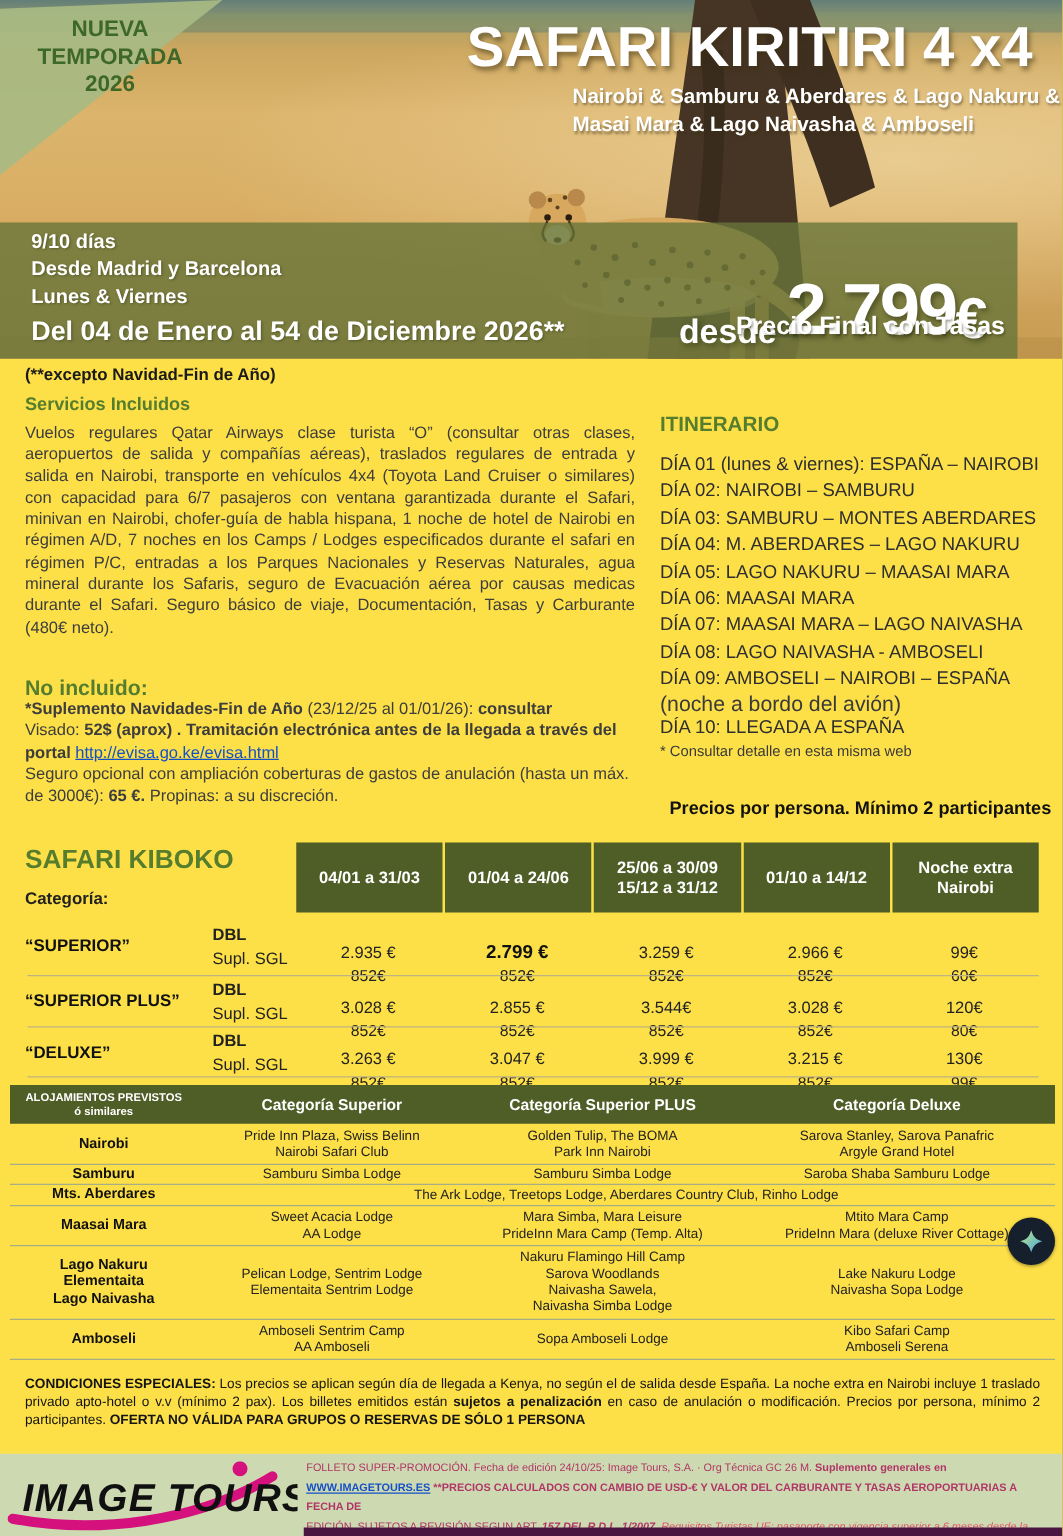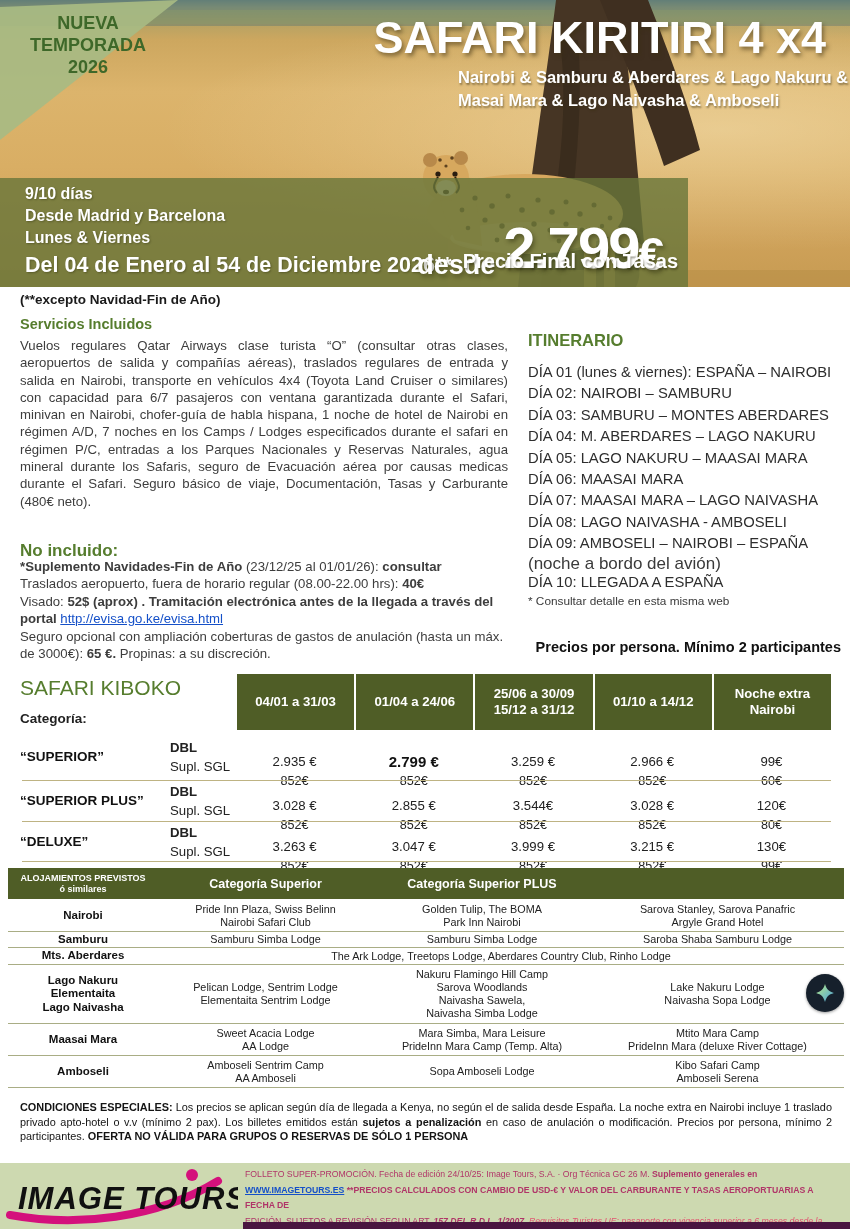--- a/index.html
+++ b/index.html
@@ -1,17 +1,17 @@
 <!DOCTYPE html>
 <html><head>
 <meta charset="utf-8">
 <style>
   * { margin:0; padding:0; box-sizing:border-box; }
   body { background:#888; font-family:"Liberation Sans", sans-serif; }
-  .page { position:relative; width:850px; height:1229px; background:#ffffff; margin:0 auto; overflow:hidden; }
+  .page { position:relative; width:850px; height:1229px; background:#fde047; margin:0 auto; overflow:hidden; }
 
   
   .hero { position:absolute; left:0; top:0; width:850px; height:287px; overflow:hidden;
     background:
       radial-gradient(ellipse at 85% 45%, rgba(255,243,205,.40), rgba(255,243,205,0) 55%),
       linear-gradient(180deg,#66837d 0%, #8b9878 2.5%, #b2a164 7%, #cda75f 14%, #dcb46c 32%, #d9ae64 58%, #cfa25a 82%, #c79b52 100%);
   }
   .hero-art { position:absolute; left:0; top:0; }
   .badge { position:absolute; left:0; top:0; width:225px; height:150px;
     background:rgba(168,186,131,.93);
@@ -20,21 +20,21 @@
     color:#3e6829; font-weight:bold; }
   .badge-text .l1 { font-size:18px; line-height:22px; }
   .badge-text .l2 { font-size:18px; line-height:22px; }
   .badge-text .l3 { font-size:18px; line-height:22px; }
   .hero-title { position:absolute; top:12px; right:24px; width:560px; text-align:right;
     color:#fff; font-weight:bold; font-size:45px; letter-spacing:0px;
     text-shadow:2px 3px 4px rgba(60,48,18,.55); white-space:nowrap; }
   .hero-sub { position:absolute; left:458px; top:66px; color:#fff; font-weight:bold;
     font-size:16.5px; line-height:23px; text-shadow:1px 2px 2px rgba(60,48,18,.5); }
 
-  .band { position:absolute; left:0; top:178px; width:688px; height:109px;
+  .band { position:absolute; left:0; top:178px; width:814px; height:109px;
     background:rgba(104,117,57,.80); }
   .band-left { position:absolute; left:25px; top:5px; color:#fff;
     text-shadow:1px 1px 2px rgba(40,40,10,.4); }
   .band-left .s { font-size:16px; font-weight:bold; line-height:22px; }
   .band-left .big { font-size:21.5px; font-weight:bold; line-height:28px; margin-top:2px; white-space:nowrap; }
   .band-price { position:absolute; right:24px; top:-4px; display:flex; align-items:flex-end;
     color:#fff; text-shadow:2px 3px 4px rgba(40,40,10,.45); }
   .band-price .desde { font-size:27px; font-weight:bold; margin-right:8px; }
   .band-price .num { font-size:58px; font-weight:bold; letter-spacing:-2px;margin-top:40px; }
   .band-price .eur { font-size:46px; font-weight:bold; }
@@ -52,21 +52,21 @@
 
   
   .itin-title { position:absolute; left:528px; top:331px; font-size:16.5px; font-weight:bold; color:#567d2e; }
   .itin { position:absolute; left:528px; top:362px; width:320px; color:#2e2e2e;
     font-size:14.8px; line-height:21.4px; }
   .itin .small { font-size:17px; line-height:17px; color:#3a3a3a; }
   .itin .tiny { font-size:11.8px; line-height:17px; color:#3a3a3a; }
   .prices-note { position:absolute; right:9px; top:639px; font-size:14.5px; font-weight:bold; color:#111; }
 
   
-  .ptitle { position:absolute; left:20px; top:676px; font-size:21px; font-weight:normal; color:#567d2e; }
+  .ptitle { position:absolute; left:20px; top:676px; font-size:21px; font-weight:bold; color:#567d2e; }
   .pcat { position:absolute; left:20px; top:711px; font-size:13.5px; font-weight:bold; color:#222; }
   .phead { position:absolute; left:237px; top:674px; width:594px; height:56px; display:flex; gap:2px; }
   .phead .hcell { flex:1; background:#4f5d26; color:#fff; font-weight:bold; font-size:13.2px;
     line-height:16px; display:flex; align-items:center; justify-content:center; text-align:center;
     white-space:pre-line; }
   .cat { position:absolute; left:20px; width:811px; display:grid;
     grid-template-columns:150px 65px repeat(5, 1fr); grid-template-rows:20px 19px; align-items:center; }
   .cat .clabel { grid-row:1 / 3; font-size:13.5px; font-weight:bold; color:#111; }
   .cat .sub { font-size:13.2px; color:#222; }
   .cat .sub.b { font-weight:bold; }
@@ -208,21 +208,20 @@
       <div class="band-note">Precio Final con Tasas</div>
     </div>
   </div>
 
   <div class="except">(**excepto Navidad-Fin de Año)</div>
   <div class="svc-title">Servicios Incluidos</div>
   <div class="svc-text">Vuelos regulares Qatar Airways clase turista “O” (consultar otras clases, aeropuertos de salida y compañías aéreas), traslados regulares de entrada y salida en Nairobi, transporte en vehículos 4x4 (Toyota Land Cruiser o similares) con capacidad para 6/7 pasajeros con ventana garantizada durante el Safari, minivan en Nairobi, chofer-guía de habla hispana, 1 noche de hotel de Nairobi en régimen A/D, 7 noches en los Camps / Lodges especificados durante el safari en régimen P/C, entradas a los Parques Nacionales y Reservas Naturales, agua mineral durante los Safaris, seguro de Evacuación aérea por causas medicas durante el Safari. Seguro básico de viaje, Documentación, Tasas y Carburante  (480€ neto).</div>
   <div class="ninc-title">No incluido:</div>
   <div class="ninc">
     <p class="rich"><span class="b">*Suplemento Navidades-Fin de Año </span><span>(23/12/25 al 01/01/26): </span><span class="b">consultar</span></p>
-    <p class="rich"><span>Traslados aeropuerto, fuera de horario regular (08.00-22.00 hrs): </span><span class="b">40€</span></p>
     <p class="rich"><span>Visado: </span><span class="b">52$ (aprox) .  Tramitación electrónica antes de la llegada a través del portal </span><span class="l">http://evisa.go.ke/evisa.html</span></p>
     <p class="rich"><span>Seguro opcional con ampliación coberturas de gastos de anulación (hasta un máx. de 3000€): </span><span class="b">65 €.</span><span>  Propinas: a su discreción.</span></p>
   </div>
 
   <div class="itin-title">ITINERARIO</div>
   <div class="itin">
     <div>DÍA 01 (lunes &amp; viernes): ESPAÑA – NAIROBI</div>
     <div>DÍA 02: NAIROBI – SAMBURU</div>
     <div>DÍA 03: SAMBURU – MONTES ABERDARES</div>
     <div>DÍA 04: M. ABERDARES – LAGO NAKURU</div>
@@ -299,64 +298,65 @@
     <div class="v s">99€</div>
   </div>
   <div class="psep" style="top:861px;"></div>
 
   <div class="lodging">
     <div class="lhead">
       <div class="lc0">ALOJAMIENTOS PREVISTOS
 ó similares</div>
       <div class="lc1">Categoría Superior</div>
       <div class="lc2">Categoría Superior PLUS</div>
+      <div class="lc3">Categoría Deluxe</div>
     </div>
     <div class="lbody">
       <div class="lrow" style="min-height:31px;">
         <div class="lc0 place">Nairobi</div>
         <div class="lc1 cell">Pride Inn Plaza, Swiss Belinn
 Nairobi Safari Club</div>
         <div class="lc2 cell">Golden Tulip, The BOMA
 Park Inn Nairobi</div>
         <div class="lc3 cell">Sarova Stanley, Sarova Panafric
 Argyle Grand Hotel</div>
       </div>
       <div class="lrow" style="min-height:16px;">
         <div class="lc0 place">Samburu</div>
         <div class="lc1 cell">Samburu Simba Lodge</div>
         <div class="lc2 cell">Samburu Simba Lodge</div>
         <div class="lc3 cell">Saroba Shaba Samburu Lodge</div>
       </div>
       <div class="lrow" style="min-height:17px;">
         <div class="lc0 place">Mts. Aberdares</div>
         <div class="span3 cell">The Ark Lodge, Treetops Lodge, Aberdares Country Club, Rinho Lodge</div>
+      </div>
+      <div class="lrow" style="min-height:32px;">
+        <div class="lc0 place">Maasai Mara</div>
+        <div class="lc1 cell">Sweet Acacia Lodge
+AA Lodge</div>
+        <div class="lc2 cell">Mara Simba, Mara Leisure
+PrideInn Mara Camp (Temp. Alta)</div>
+        <div class="lc3 cell">Mtito Mara Camp
+PrideInn Mara (deluxe River Cottage)</div>
       </div>
       <div class="lrow" style="min-height:59px;">
         <div class="lc0 place">Lago Nakuru
 Elementaita
 Lago Naivasha</div>
         <div class="lc1 cell">Pelican Lodge, Sentrim Lodge
 Elementaita Sentrim Lodge</div>
         <div class="lc2 cell">Nakuru Flamingo Hill Camp
 Sarova Woodlands
 Naivasha Sawela,
 Naivasha Simba Lodge</div>
         <div class="lc3 cell">Lake Nakuru Lodge
 Naivasha Sopa Lodge</div>
       </div>
       <div class="lrow" style="min-height:32px;">
-        <div class="lc0 place">Maasai Mara</div>
-        <div class="lc1 cell">Sweet Acacia Lodge
-AA Lodge</div>
-        <div class="lc2 cell">Mara Simba, Mara Leisure
-PrideInn Mara Camp (Temp. Alta)</div>
-        <div class="lc3 cell">Mtito Mara Camp
-PrideInn Mara (deluxe River Cottage)</div>
-      </div>
-      <div class="lrow" style="min-height:32px;">
         <div class="lc0 place">Amboseli</div>
         <div class="lc1 cell">Amboseli Sentrim Camp
 AA Amboseli</div>
         <div class="lc2 cell">Sopa Amboseli Lodge</div>
         <div class="lc3 cell">Kibo Safari Camp
 Amboseli Serena</div>
       </div>
     </div>
   </div>
 

